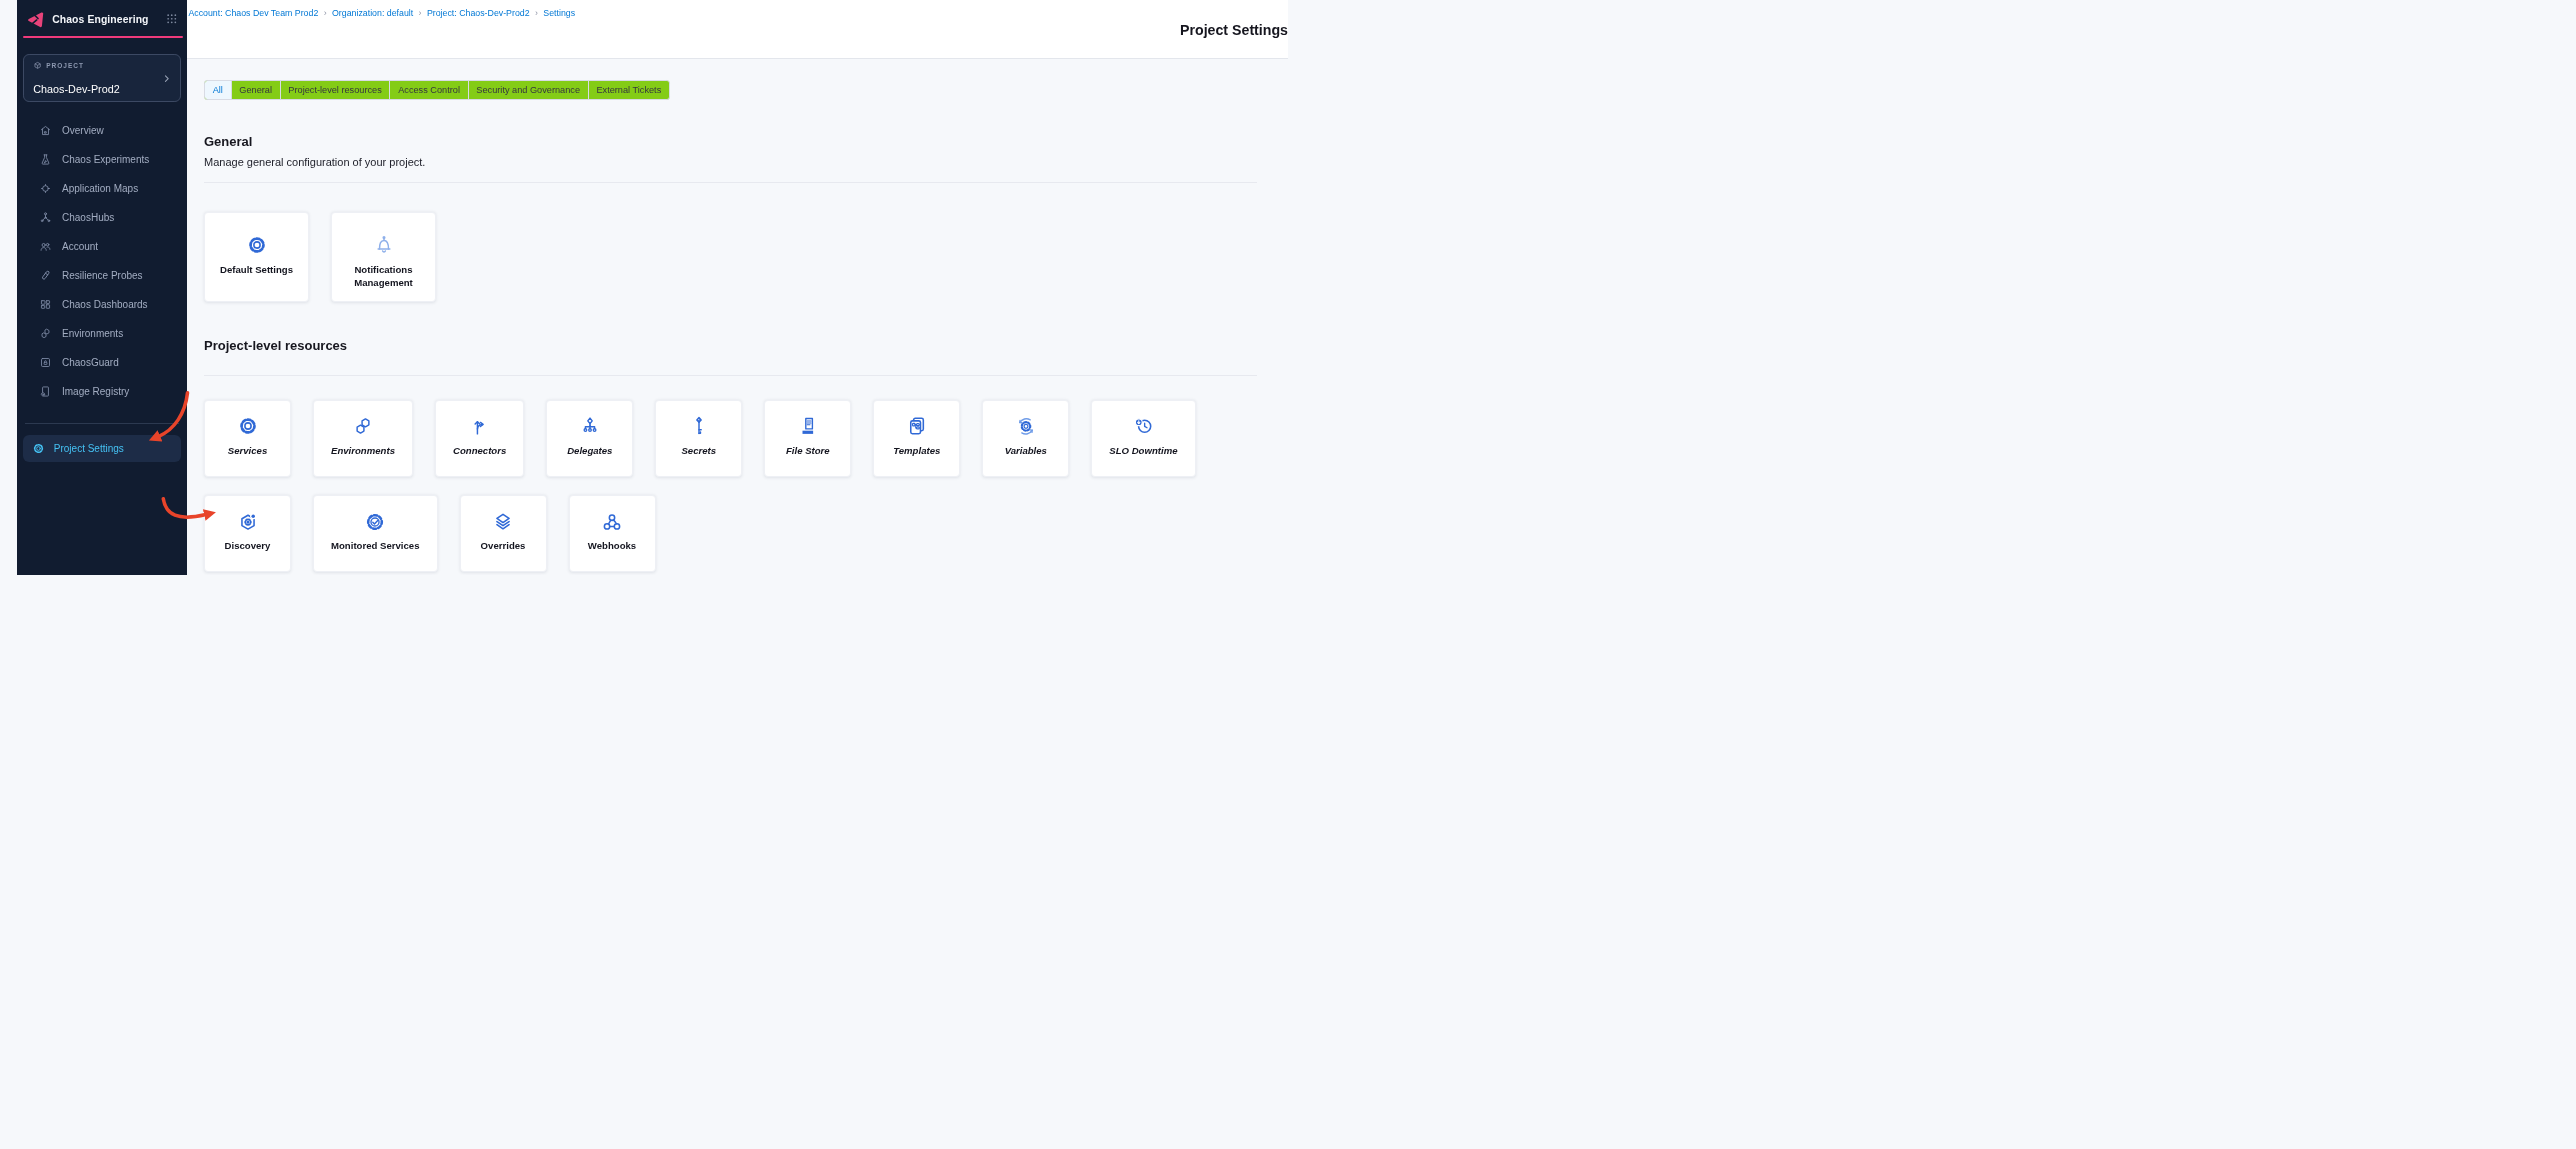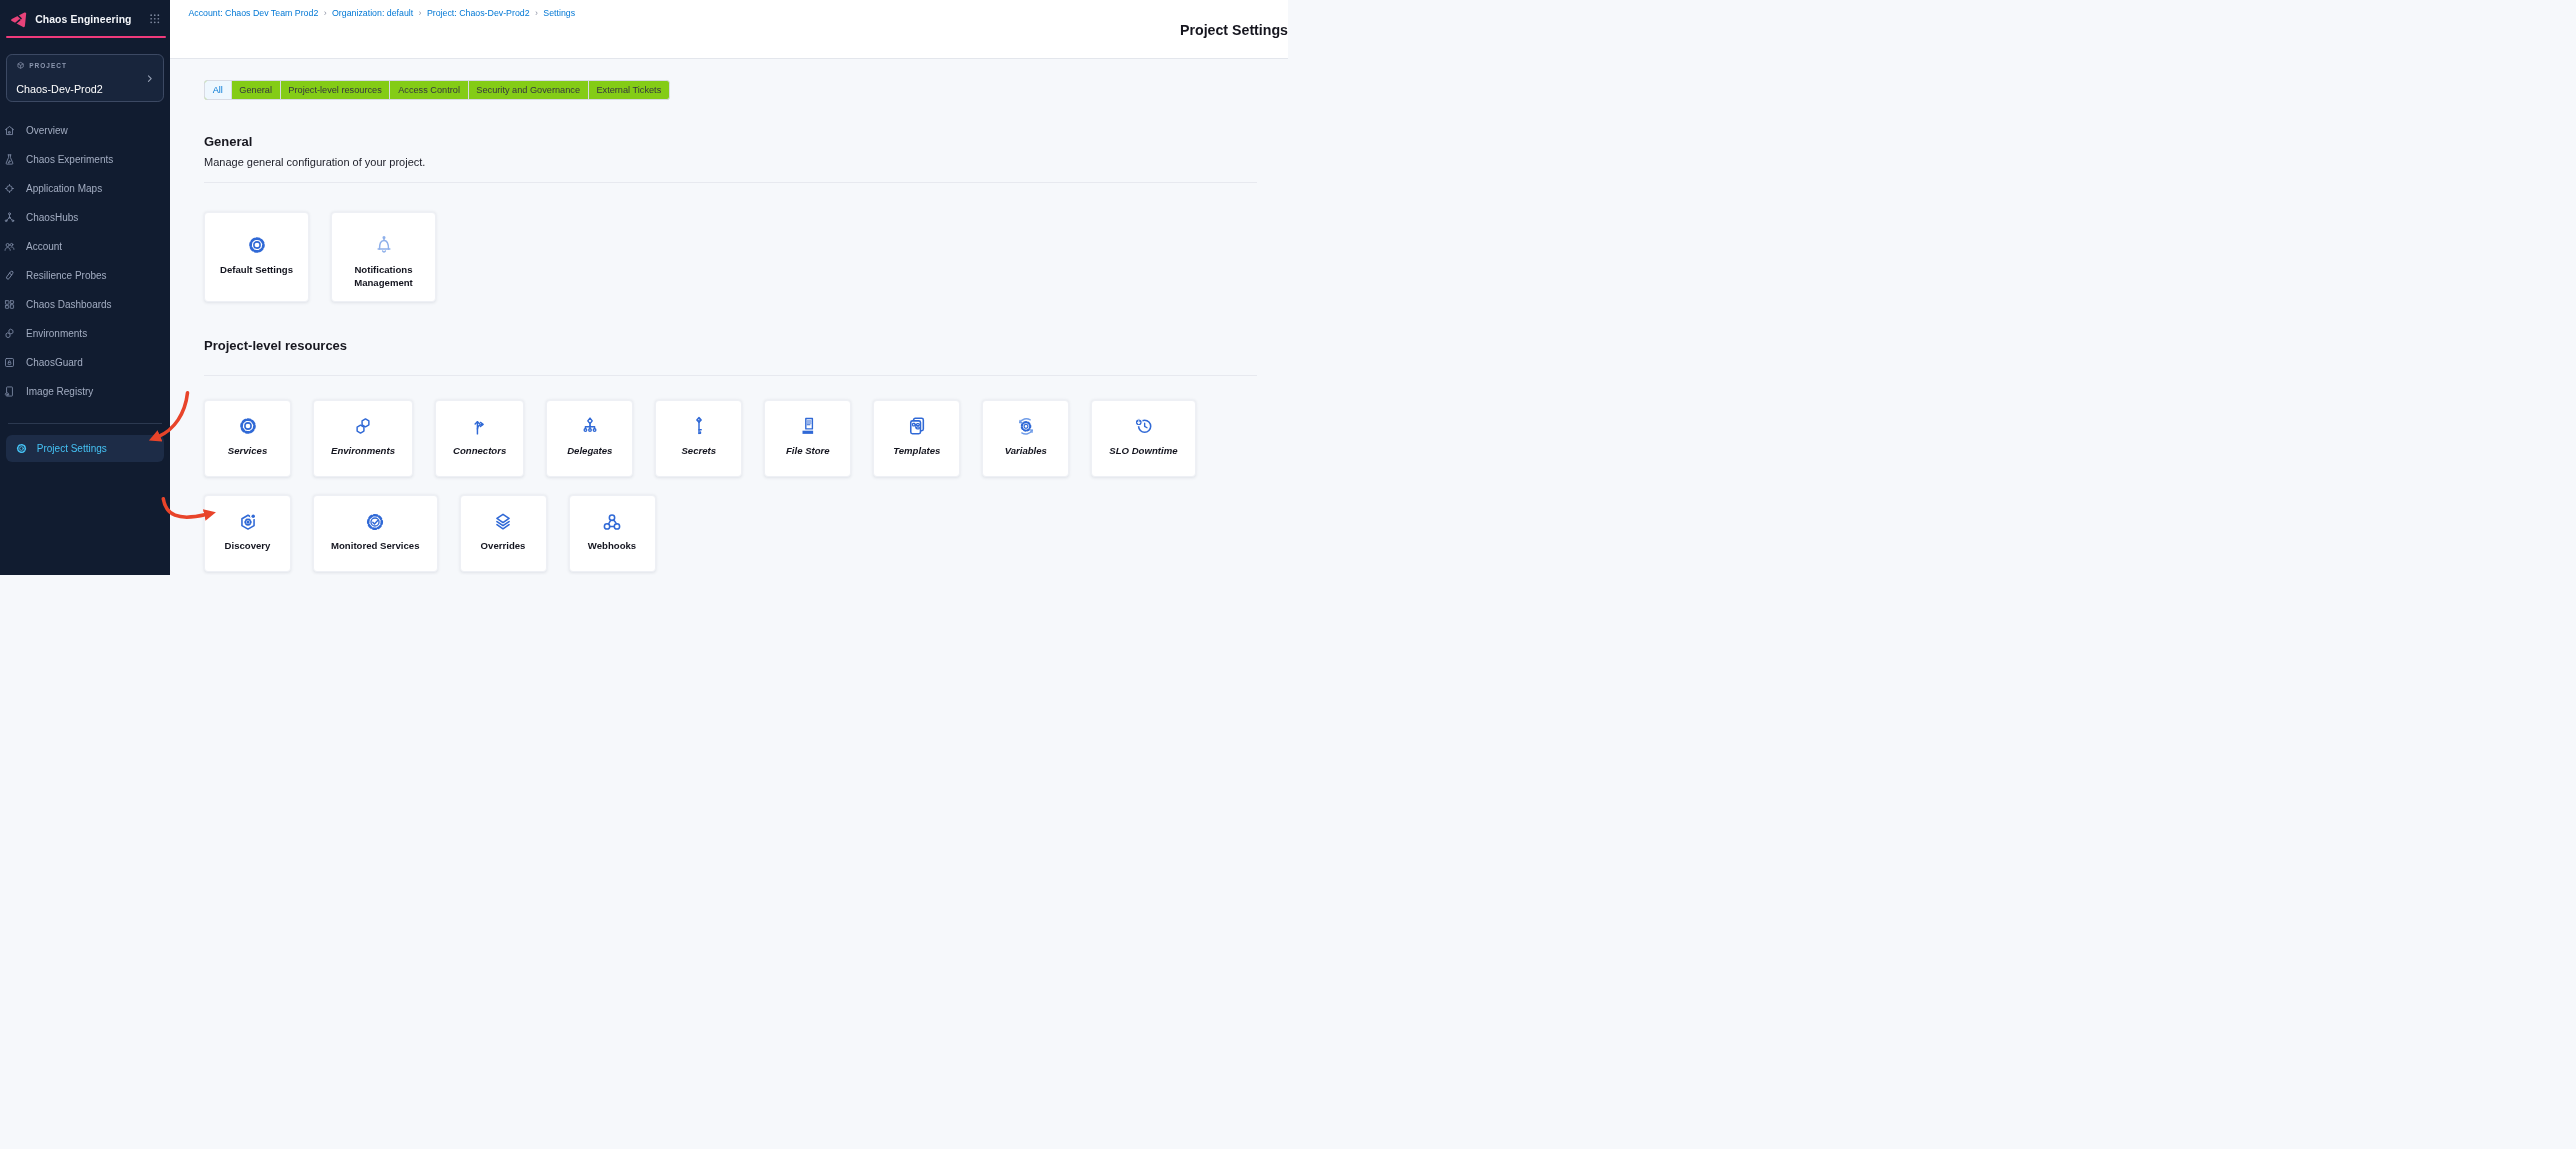--- a/index.html
+++ b/index.html
@@ -1,37 +1,37 @@
 <!DOCTYPE html>
 <html style="font-size:12.3px"><head>
 <meta charset="utf-8">
 <style>
   html,body{margin:0;padding:0;background:#f6f8fb;}
   body{width:1288px;height:575px;position:relative;overflow:hidden;
        font-family:"Liberation Sans","DejaVu Sans",sans-serif;color:#1c1c28;}
   svg{display:block;width:100%;height:100%;}
 
   
-  .sidebar{position:absolute;left:0;top:0;width:170px;height:575px;background:#111c30;z-index:2;}
+  .sidebar{position:absolute;left:17px;top:0;width:170px;height:575px;background:#111c30;z-index:2;}
   .side-header{height:38px;display:flex;align-items:center;gap:7px;padding:0 9.2px;position:relative;}
   .side-header::after{content:"";position:absolute;left:6.1px;right:3.8px;bottom:0;height:1.9px;background:#ef3a7b;border-radius:1.5px;}
   .logo{width:19px;height:19px;flex:none;}
   .app-title{flex:1;color:#f4f6fa;font-size:10.4px;font-weight:700;letter-spacing:0.1px;}
   .grid-icon{width:11.5px;height:11.5px;color:#7f8aa0;cursor:pointer;}
 
   .project-card{margin:16px 6.1px 0;border:0.8px solid #3c4963;border-radius:6.1px;background:#18253c;
                 padding:6.1px 9.2px;display:flex;align-items:center;cursor:pointer;}
   .project-info{flex:1;display:flex;flex-direction:column;gap:13px;}
   .project-label{display:flex;align-items:center;gap:3.8px;color:#8d98b0;font-size:6.5px;font-weight:700;letter-spacing:1px;}
   .cube-icon{width:9.2px;height:9.2px;color:#8d98b0;}
   .project-name{color:#fff;font-size:10.8px;}
   .chev-icon{width:9.2px;height:9.2px;color:#97a1b5;}
 
   .nav{margin-top:14px;}
-  .nav-item{height:29px;display:flex;align-items:center;gap:10px;padding-left:3px;
+  .nav-item{height:29px;display:flex;align-items:center;gap:10px;padding-left:22px;
             color:#a3adc2;font-size:10px;cursor:pointer;}
   .nav-item .icon{width:13px;height:13px;color:#7e8ba6;flex:none;}
   .side-divider{margin:17px 7.7px 0;border:none;border-top:0.8px solid #2c3950;}
   .settings-item{margin:10.8px 6.1px 0;height:27px;border-radius:6.1px;background:#1d2c47;
                  display:flex;align-items:center;gap:9.2px;padding-left:8.5px;
                  color:#45c2f4;font-size:10px;font-weight:500;cursor:pointer;}
   .settings-item .icon{width:13px;height:13px;color:#45c2f4;flex:none;}
 
   
   .content{position:absolute;left:170px;top:0;right:0;bottom:0;}

